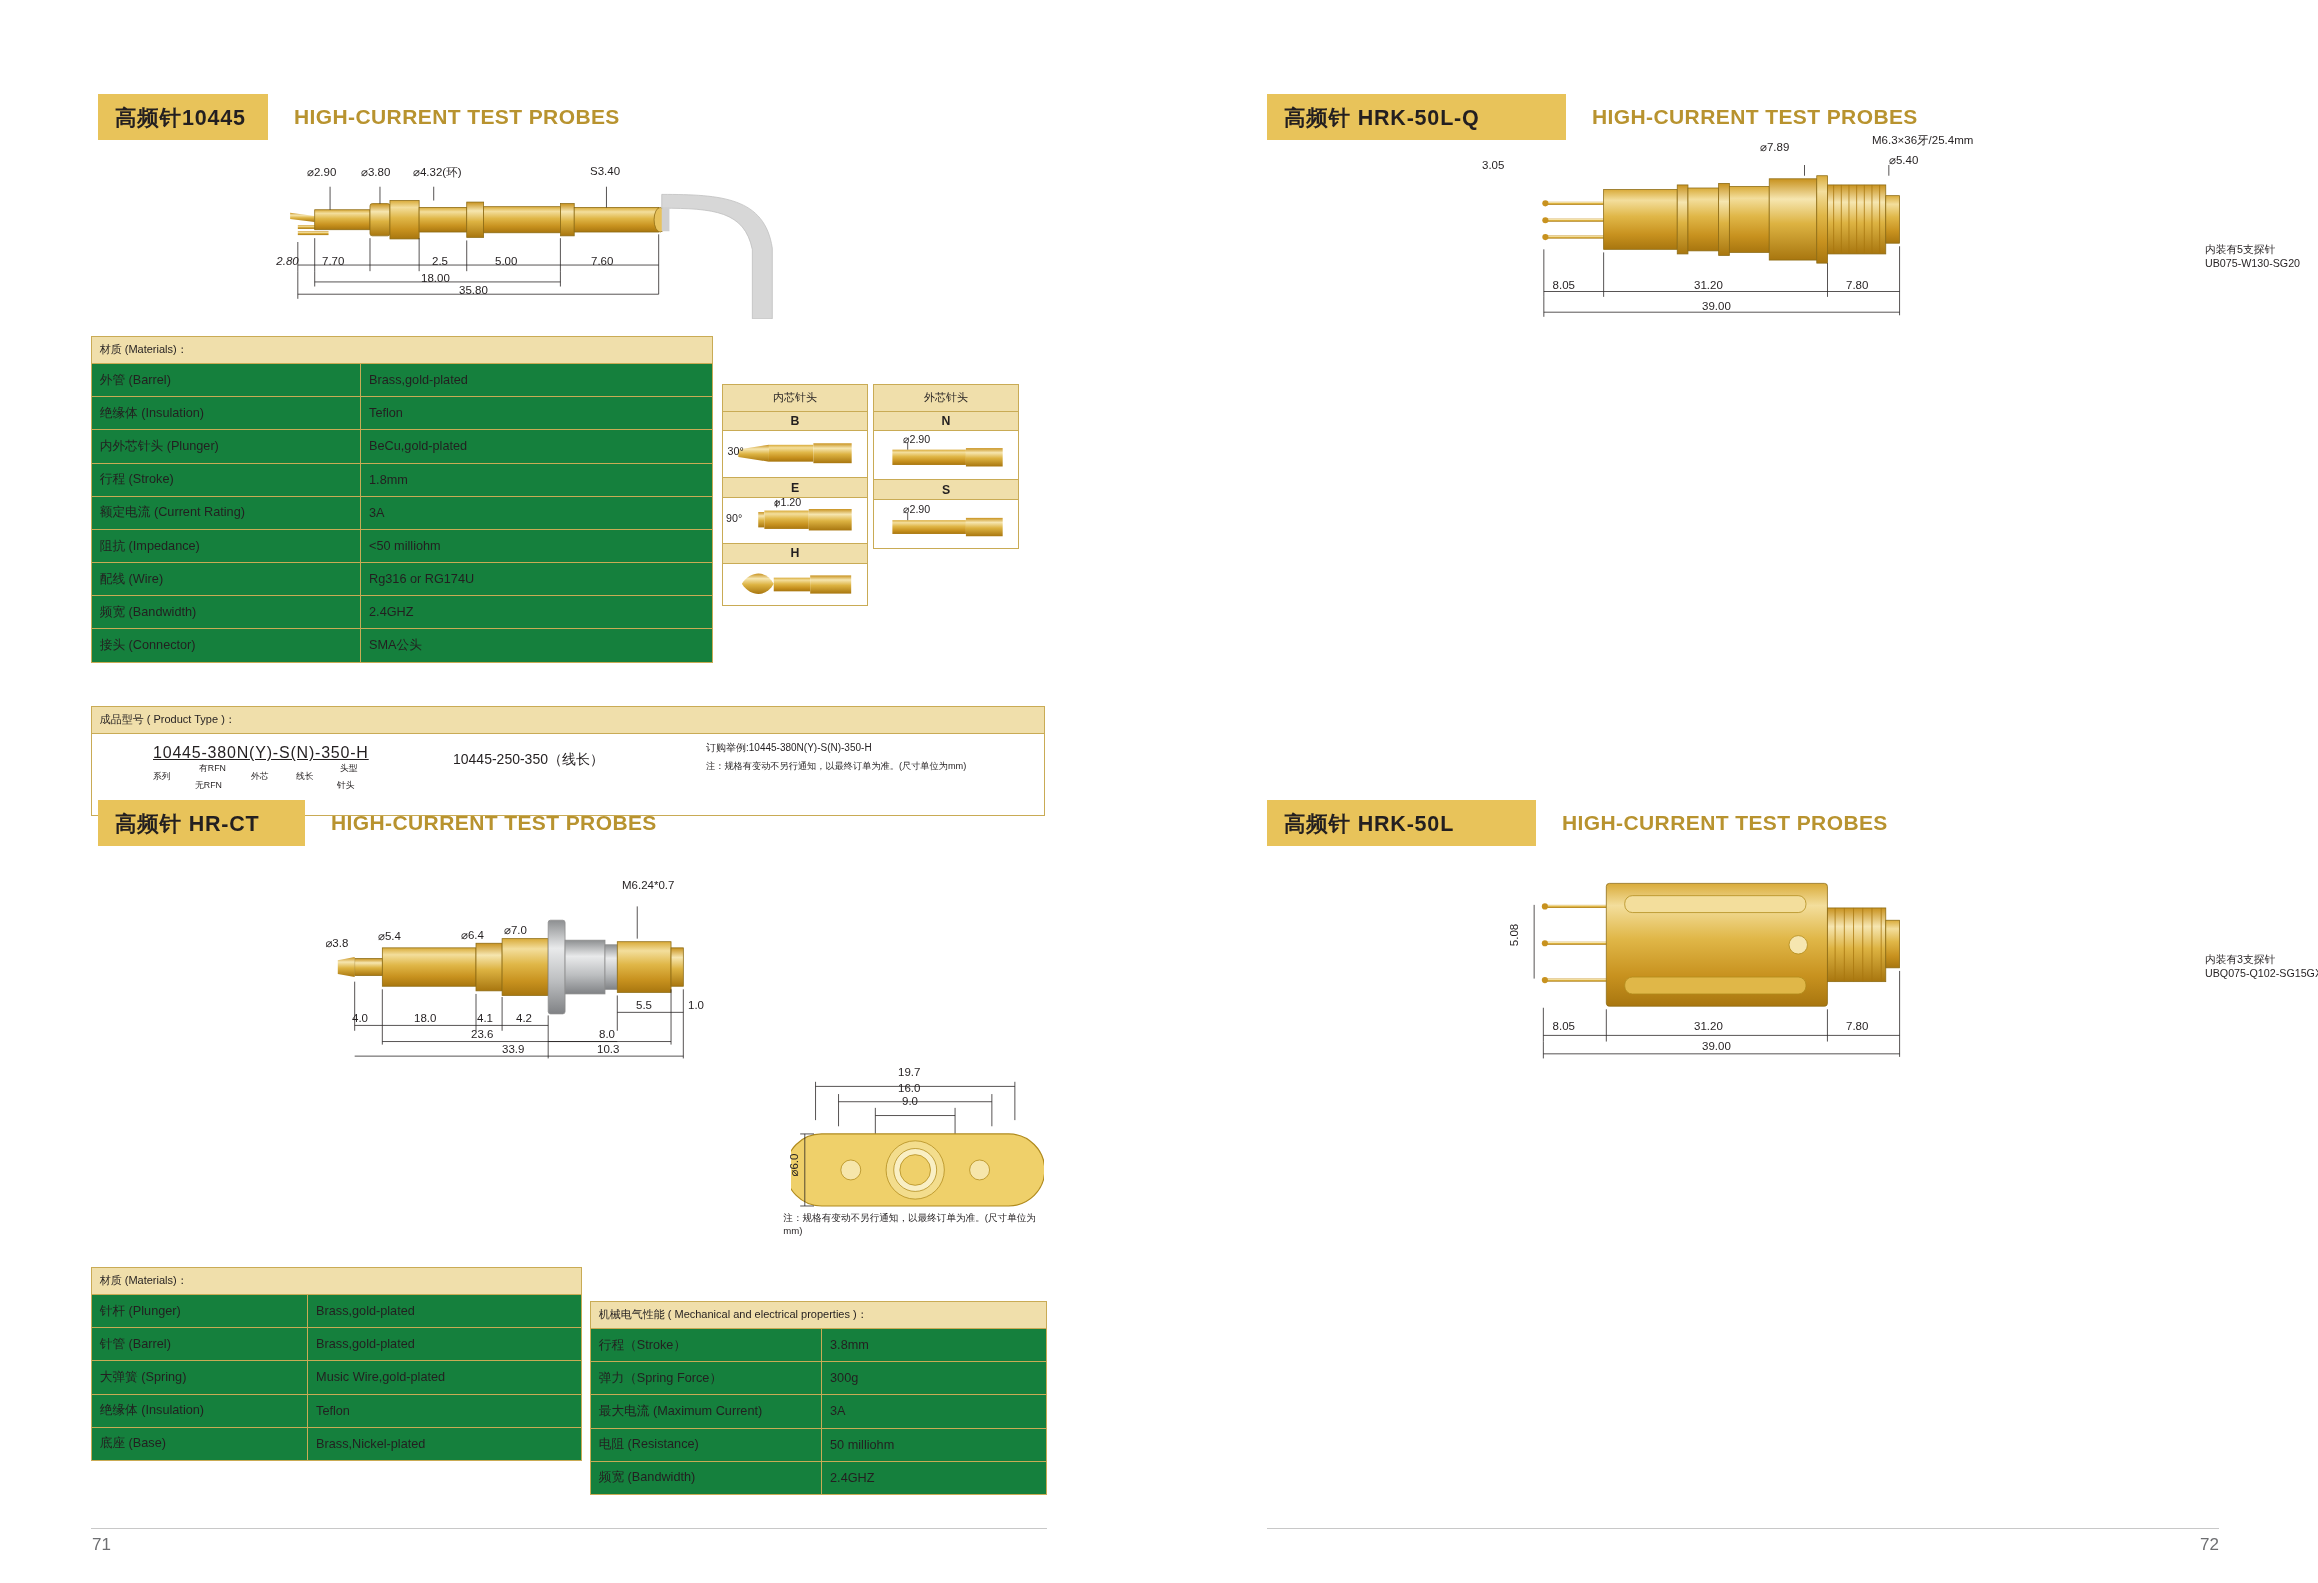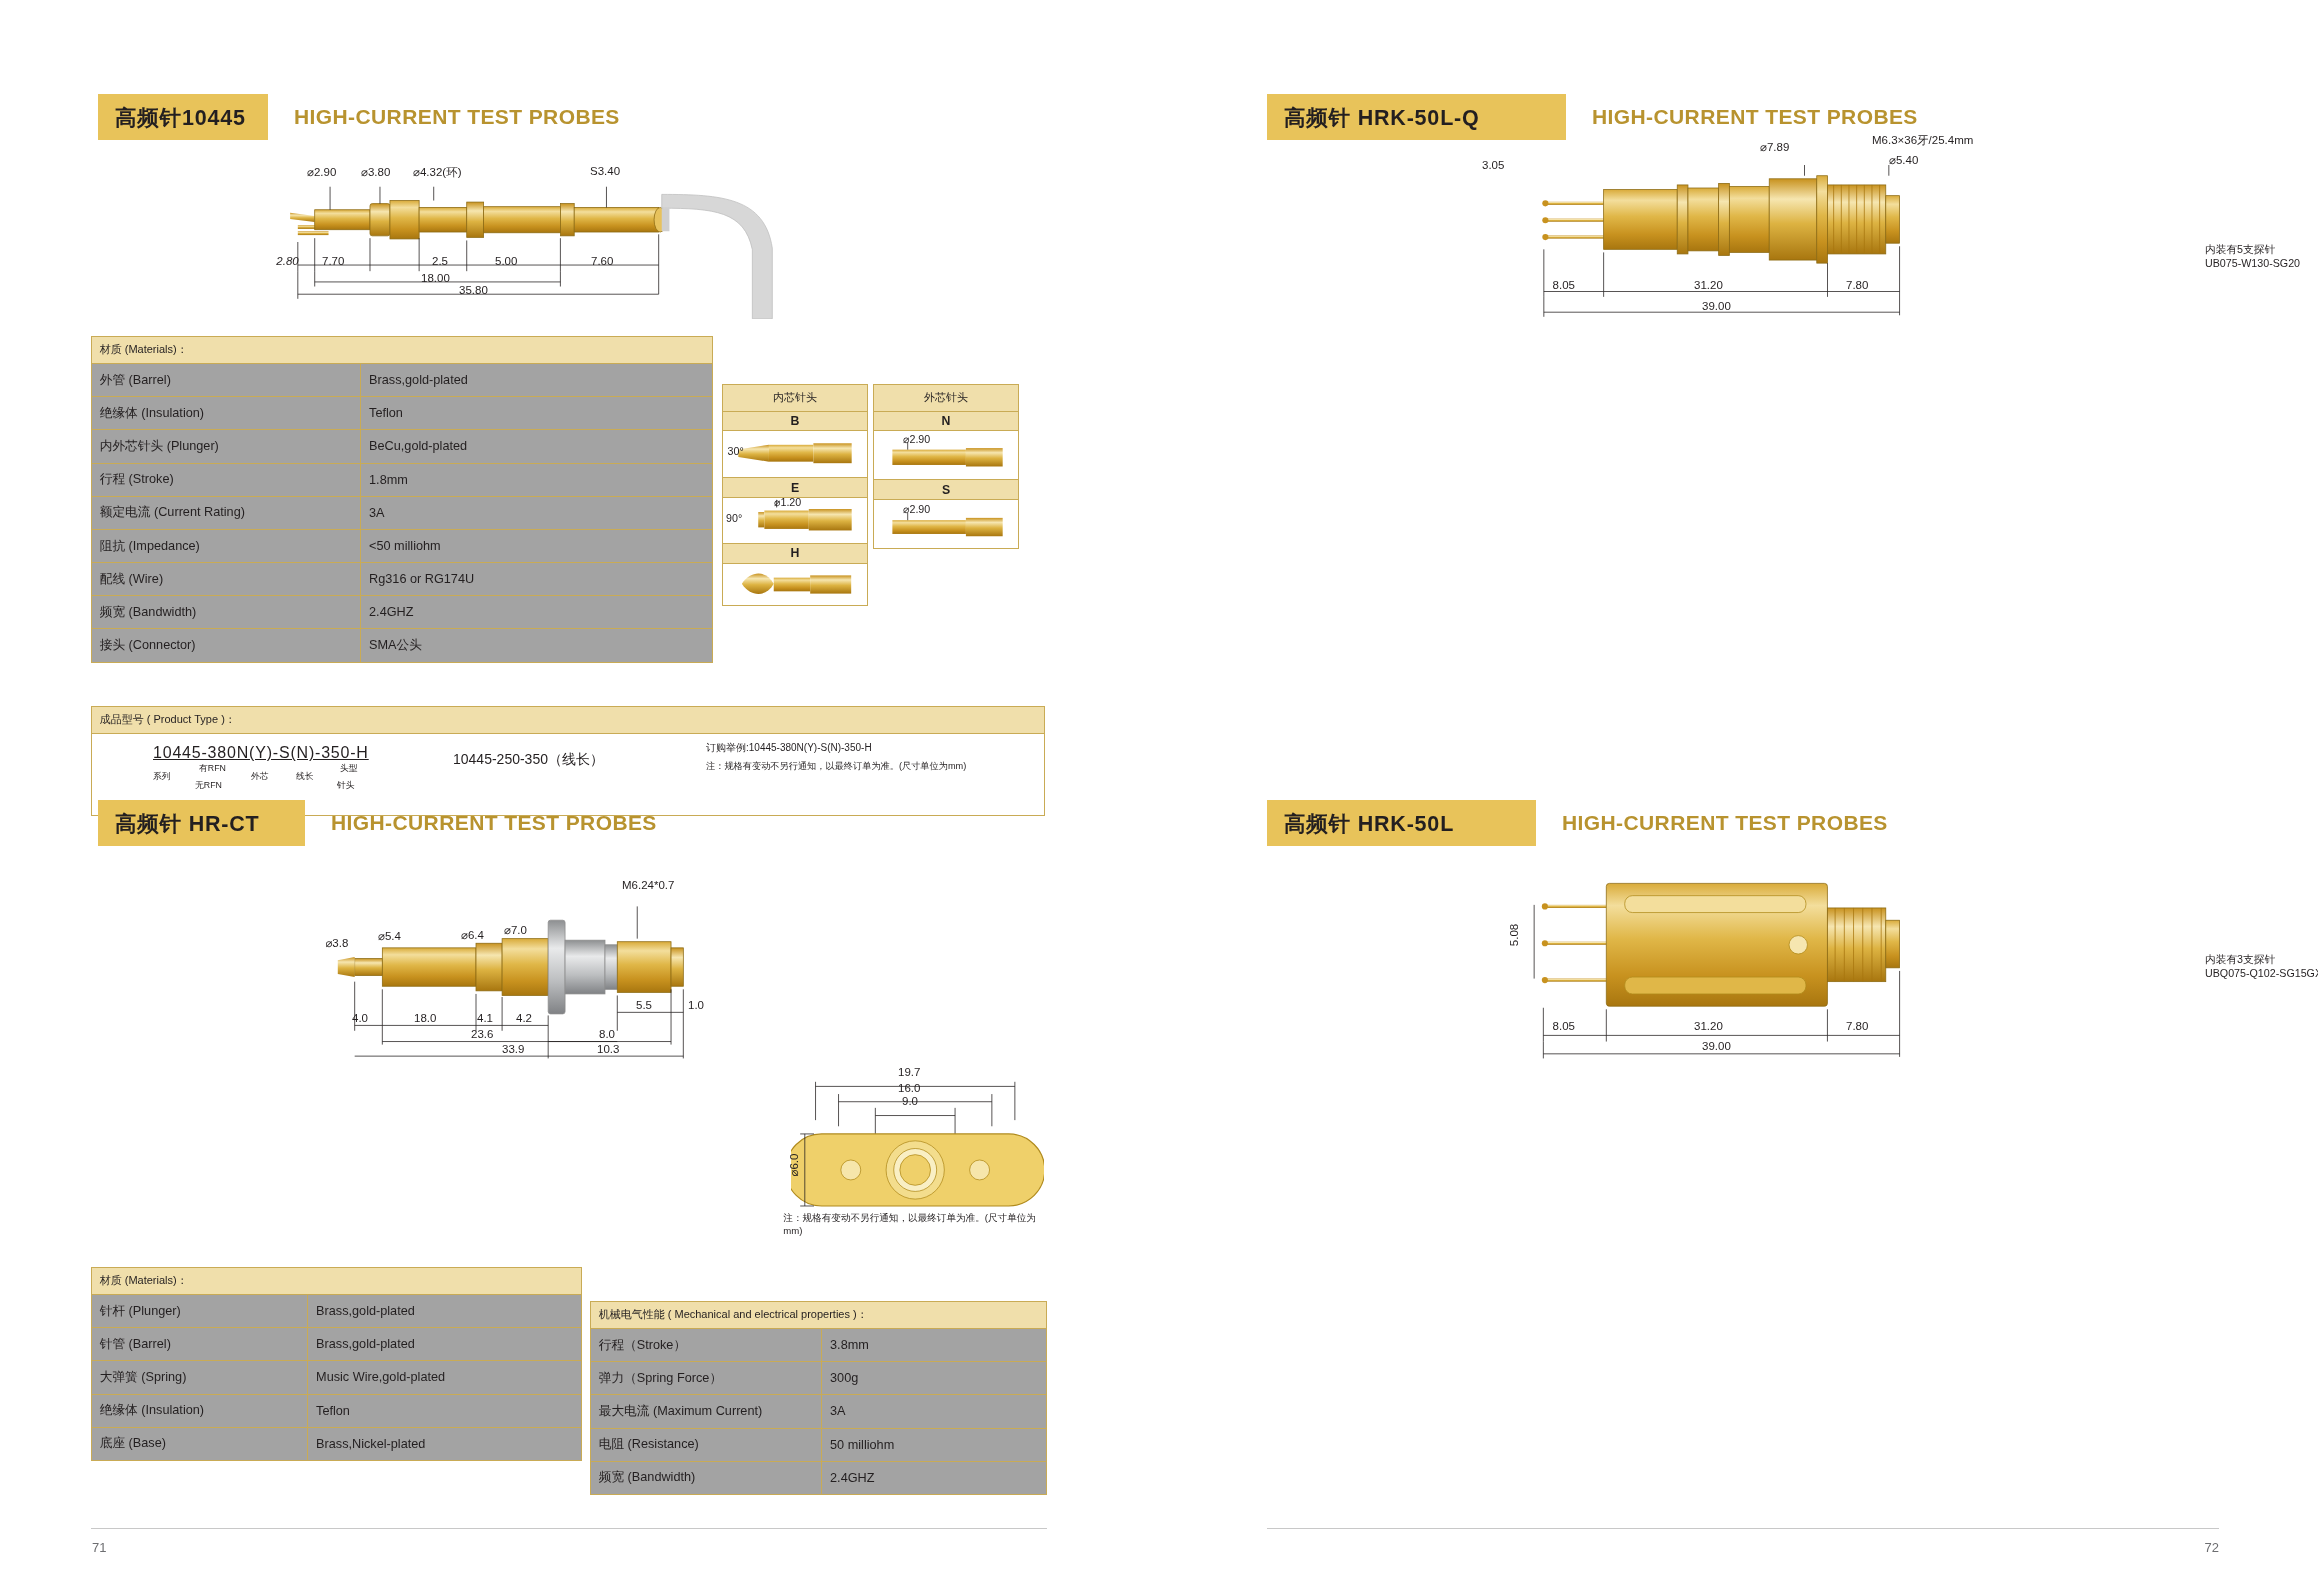--- a/index.html
+++ b/index.html
@@ -19,31 +19,31 @@
 
   
   .sec-head{position:absolute;display:flex;align-items:center;}
   .sec-tag{background:#e8c35a;height:46px;display:flex;align-items:center;
      padding:0 17px;box-sizing:border-box;}
   .sec-tag span{font-size:21.5px;font-weight:bold;color:#231f20;letter-spacing:0.8px;}
   .sec-en{font-size:21px;font-weight:bold;color:#b8932f;letter-spacing:0.4px;margin-left:26px;white-space:nowrap;}
 
   
   table.t{border-collapse:collapse;table-layout:fixed;}
-  table.t td{border:0.8px solid #c9ab55;font-size:12.7px;padding:4.6px 7.7px;color:#231f20;background:#a3a3a3;height:23px;vertical-align:middle;}
+  table.t td{border:0.8px solid #c9ab55;font-size:12.7px;padding:4.6px 7.7px;color:#231f20;background:#15803d;height:23px;vertical-align:middle;}
   .tblwrap{position:absolute;}
   .capbar{background:#f0dfab;border:0.8px solid #c9ab55;font-size:11px;font-weight:normal;
      padding:5.4px 7.7px;box-sizing:border-box;}
 
   
   .draw{position:absolute;}
   .dim{position:absolute;font-size:11.5px;color:#231f20;white-space:nowrap;}
   .dimsm{position:absolute;font-size:10.7px;color:#231f20;white-space:nowrap;}
   .note{position:absolute;font-size:9.6px;color:#231f20;line-height:1.35;}
-  .pagenum{position:absolute;bottom:29px;font-size:13px;color:#6d6e71;}
+  .pagenum{position:absolute;bottom:29px;font-size:17px;color:#6d6e71;}
   .hr-thin{position:absolute;height:0.8px;background:#c8c8c8;}
 </style>
 </head>
 <body>
 
 <svg width="0" height="0" style="position:absolute" aria-hidden="true">
   <defs>
     <linearGradient id="gg" x1="0" y1="0" x2="0" y2="1">
       <stop offset="0%" stop-color="#d9ab3a"></stop>
       <stop offset="18%" stop-color="#f3de9c"></stop>

